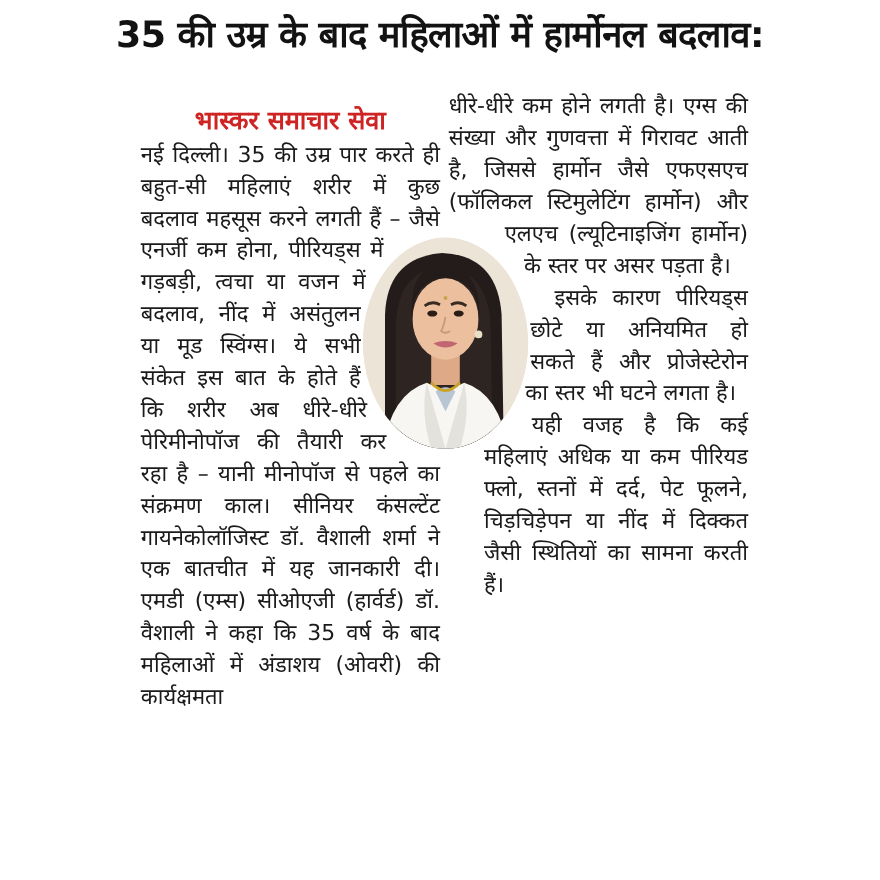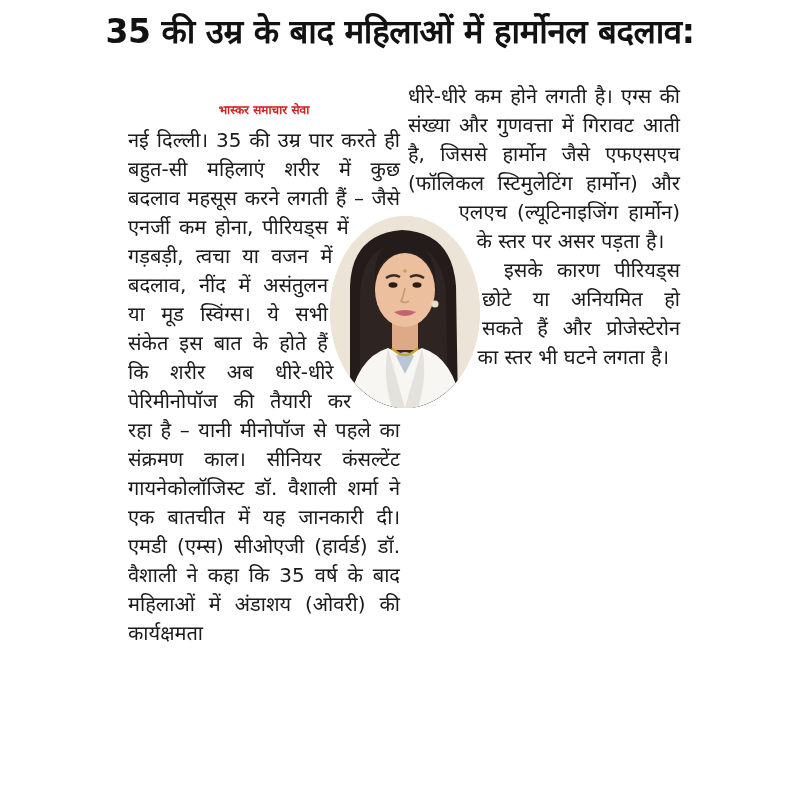--- a/index.html
+++ b/index.html
@@ -27,21 +27,21 @@
     font-size: 33px;
     line-height: 44px;
     letter-spacing: -0.5px;
   }
   
   .byline {
     display: block;
     text-align: center;
     color: #cf2424;
     font-weight: 700;
-    font-size: 12px;
+    font-size: 23px;
     line-height: 28px;
     margin: 0 0 2px 0;
   }
   
   .col {
     position: absolute;
     width: 272px;
     color: #1a1a1a;
     font-size: 20px;
     line-height: 29px;
@@ -93,20 +93,21 @@
     <span class="push-l"></span>
     <span class="wrap-l"></span>
     <p>नई दिल्ली। 35 की उम्र पार करते ही बहुत-सी महिलाएं शरीर में कुछ बदलाव महसूस करने लगती हैं – जैसे एनर्जी कम होना, पीरियड्स में गड़बड़ी, त्वचा या वजन में बदलाव, नींद में असंतुलन या मूड स्विंग्स। ये सभी संकेत इस बात के होते हैं कि शरीर अब धीरे-धीरे पेरिमीनोपॉज की तैयारी कर रहा है – यानी मीनोपॉज से पहले का संक्रमण काल। सीनियर कंसल्टेंट गायनेकोलॉजिस्ट डॉ. वैशाली शर्मा ने एक बातचीत में यह जानकारी दी। एमडी (एम्स) सीओएजी (हार्वर्ड) डॉ. वैशाली ने कहा कि 35 वर्ष के बाद महिलाओं में अंडाशय (ओवरी) की कार्यक्षमता</p>
   </div>
 
   <div class="col col-right">
     <span class="push-r"></span>
     <span class="wrap-r"></span>
     <p>धीरे-धीरे कम होने लगती है। एग्स की संख्या और गुणवत्ता में गिरावट आती है, जिससे हार्मोन जैसे एफएसएच (फॉलिकल स्टिमुलेटिंग हार्मोन) और एलएच (ल्यूटिनाइजिंग हार्मोन) के स्तर पर असर पड़ता है।</p>
     <p class="indent">इसके कारण पीरियड्स छोटे या अनियमित हो सकते हैं और प्रोजेस्टेरोन का स्तर भी घटने लगता है।</p>
+    <p class="indent">यही वजह है कि कई महिलाएं अधिक या कम पीरियड फ्लो, स्तनों में दर्द, पेट फूलने, चिड़चिड़ेपन या नींद में दिक्कत जैसी स्थितियों का सामना करती हैं।</p>
   </div>
 
   <div class="photo">
     <svg viewBox="0 0 150 192" xmlns="http://www.w3.org/2000/svg" preserveAspectRatio="none">
 
       <rect x="0" y="0" width="150" height="192" fill="#ece4d6"></rect>
 
       <path d="M20,192 L20,70 Q22,18 72,14 Q122,16 126,70 L128,192 Z" fill="#241c1a"></path>
       <path d="M30,192 L30,78 Q32,30 72,26 Q114,30 116,80 L118,192 Z" fill="#2e2422"></path>
 

